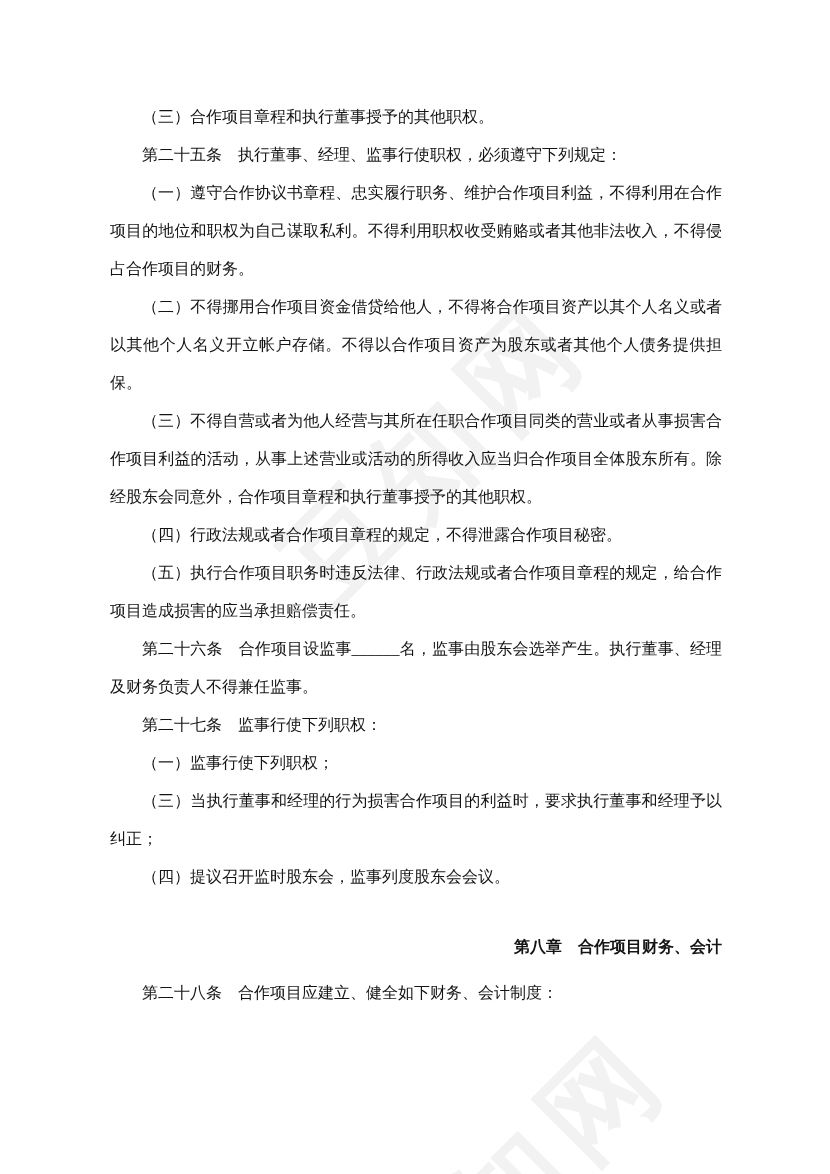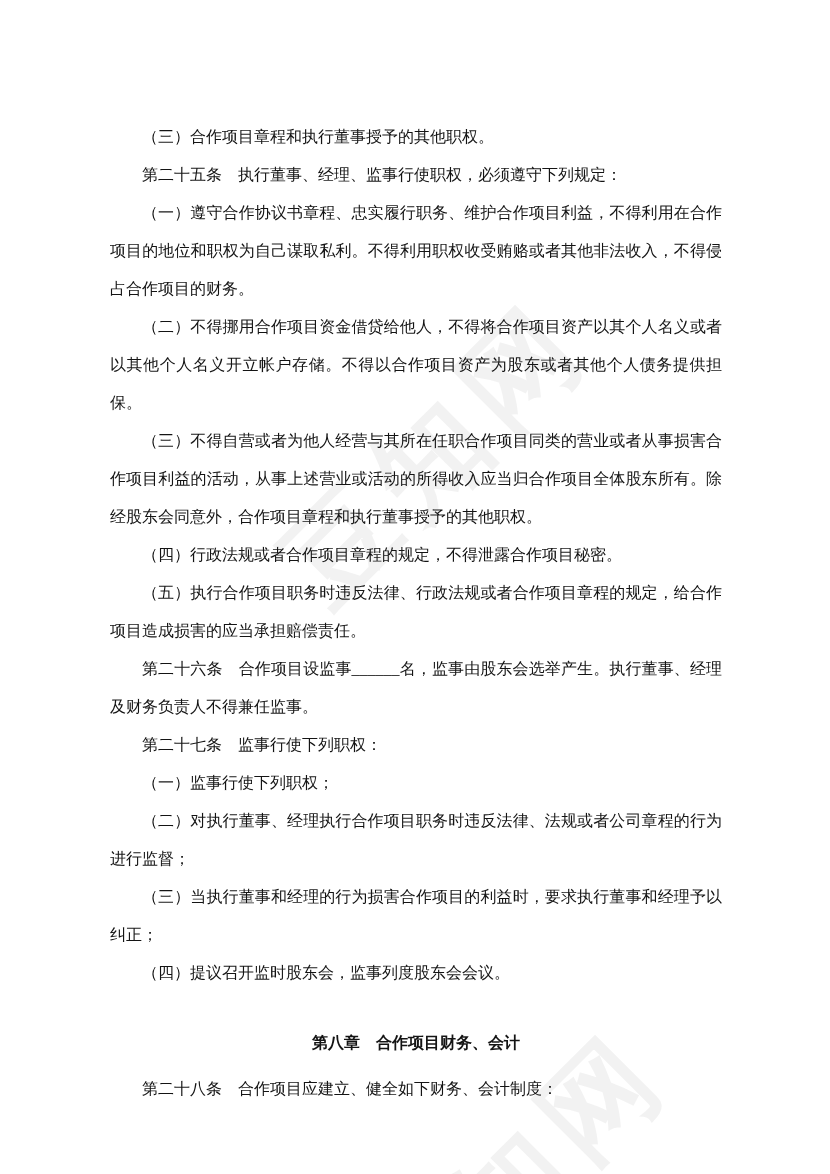--- a/index.html
+++ b/index.html
@@ -14,34 +14,34 @@
   .page {
     position: relative;
     width: 830px;
     height: 1174px;
     background: #ffffff;
     overflow: hidden;
   }
   .content {
     position: absolute;
     left: 110px;
-    top: 118px;
+    top: 98px;
     width: 612px;
     color: #141414;
     font-size: 16px;
     line-height: 38px;
     text-align: justify;
     text-justify: inter-ideograph;
   }
   .para {
     text-indent: 2em;
   }
   .chapter {
     text-indent: 0;
-    text-align: center;
+    text-align: right;
     font-weight: bold;
     margin-top: 32px;
     margin-bottom: 8px;
     font-family: Liberation Serif, serif;
   }
   .watermark {
     position: absolute;
     color: rgba(90, 90, 90, 0.08);
     font-size: 110px;
     font-weight: bold;
@@ -75,20 +75,19 @@
     <p class="para">（三）合作项目章程和执行董事授予的其他职权。</p>
     <p class="para">第二十五条　执行董事、经理、监事行使职权，必须遵守下列规定：</p>
     <p class="para">（一）遵守合作协议书章程、忠实履行职务、维护合作项目利益，不得利用在合作项目的地位和职权为自己谋取私利。不得利用职权收受贿赂或者其他非法收入，不得侵占合作项目的财务。</p>
     <p class="para">（二）不得挪用合作项目资金借贷给他人，不得将合作项目资产以其个人名义或者以其他个人名义开立帐户存储。不得以合作项目资产为股东或者其他个人债务提供担保。</p>
     <p class="para">（三）不得自营或者为他人经营与其所在任职合作项目同类的营业或者从事损害合作项目利益的活动，从事上述营业或活动的所得收入应当归合作项目全体股东所有。除经股东会同意外，合作项目章程和执行董事授予的其他职权。</p>
     <p class="para">（四）行政法规或者合作项目章程的规定，不得泄露合作项目秘密。</p>
     <p class="para">（五）执行合作项目职务时违反法律、行政法规或者合作项目章程的规定，给合作项目造成损害的应当承担赔偿责任。</p>
     <p class="para">第二十六条　合作项目设监事______名，监事由股东会选举产生。执行董事、经理及财务负责人不得兼任监事。</p>
     <p class="para">第二十七条　监事行使下列职权：</p>
     <p class="para">（一）监事行使下列职权；</p>
-    <p class="para">（二）对执行董事、经理执行合作项目职务时违反法律、法规或者公司章程的行为进行监督；</p>
     <p class="para">（三）当执行董事和经理的行为损害合作项目的利益时，要求执行董事和经理予以纠正；</p>
     <p class="para">（四）提议召开监时股东会，监事列度股东会会议。</p>
     <p class="para chapter">第八章　合作项目财务、会计</p>
     <p class="para">第二十八条　合作项目应建立、健全如下财务、会计制度：</p>
   </div>
 
 </div>
 
 </body></html>

